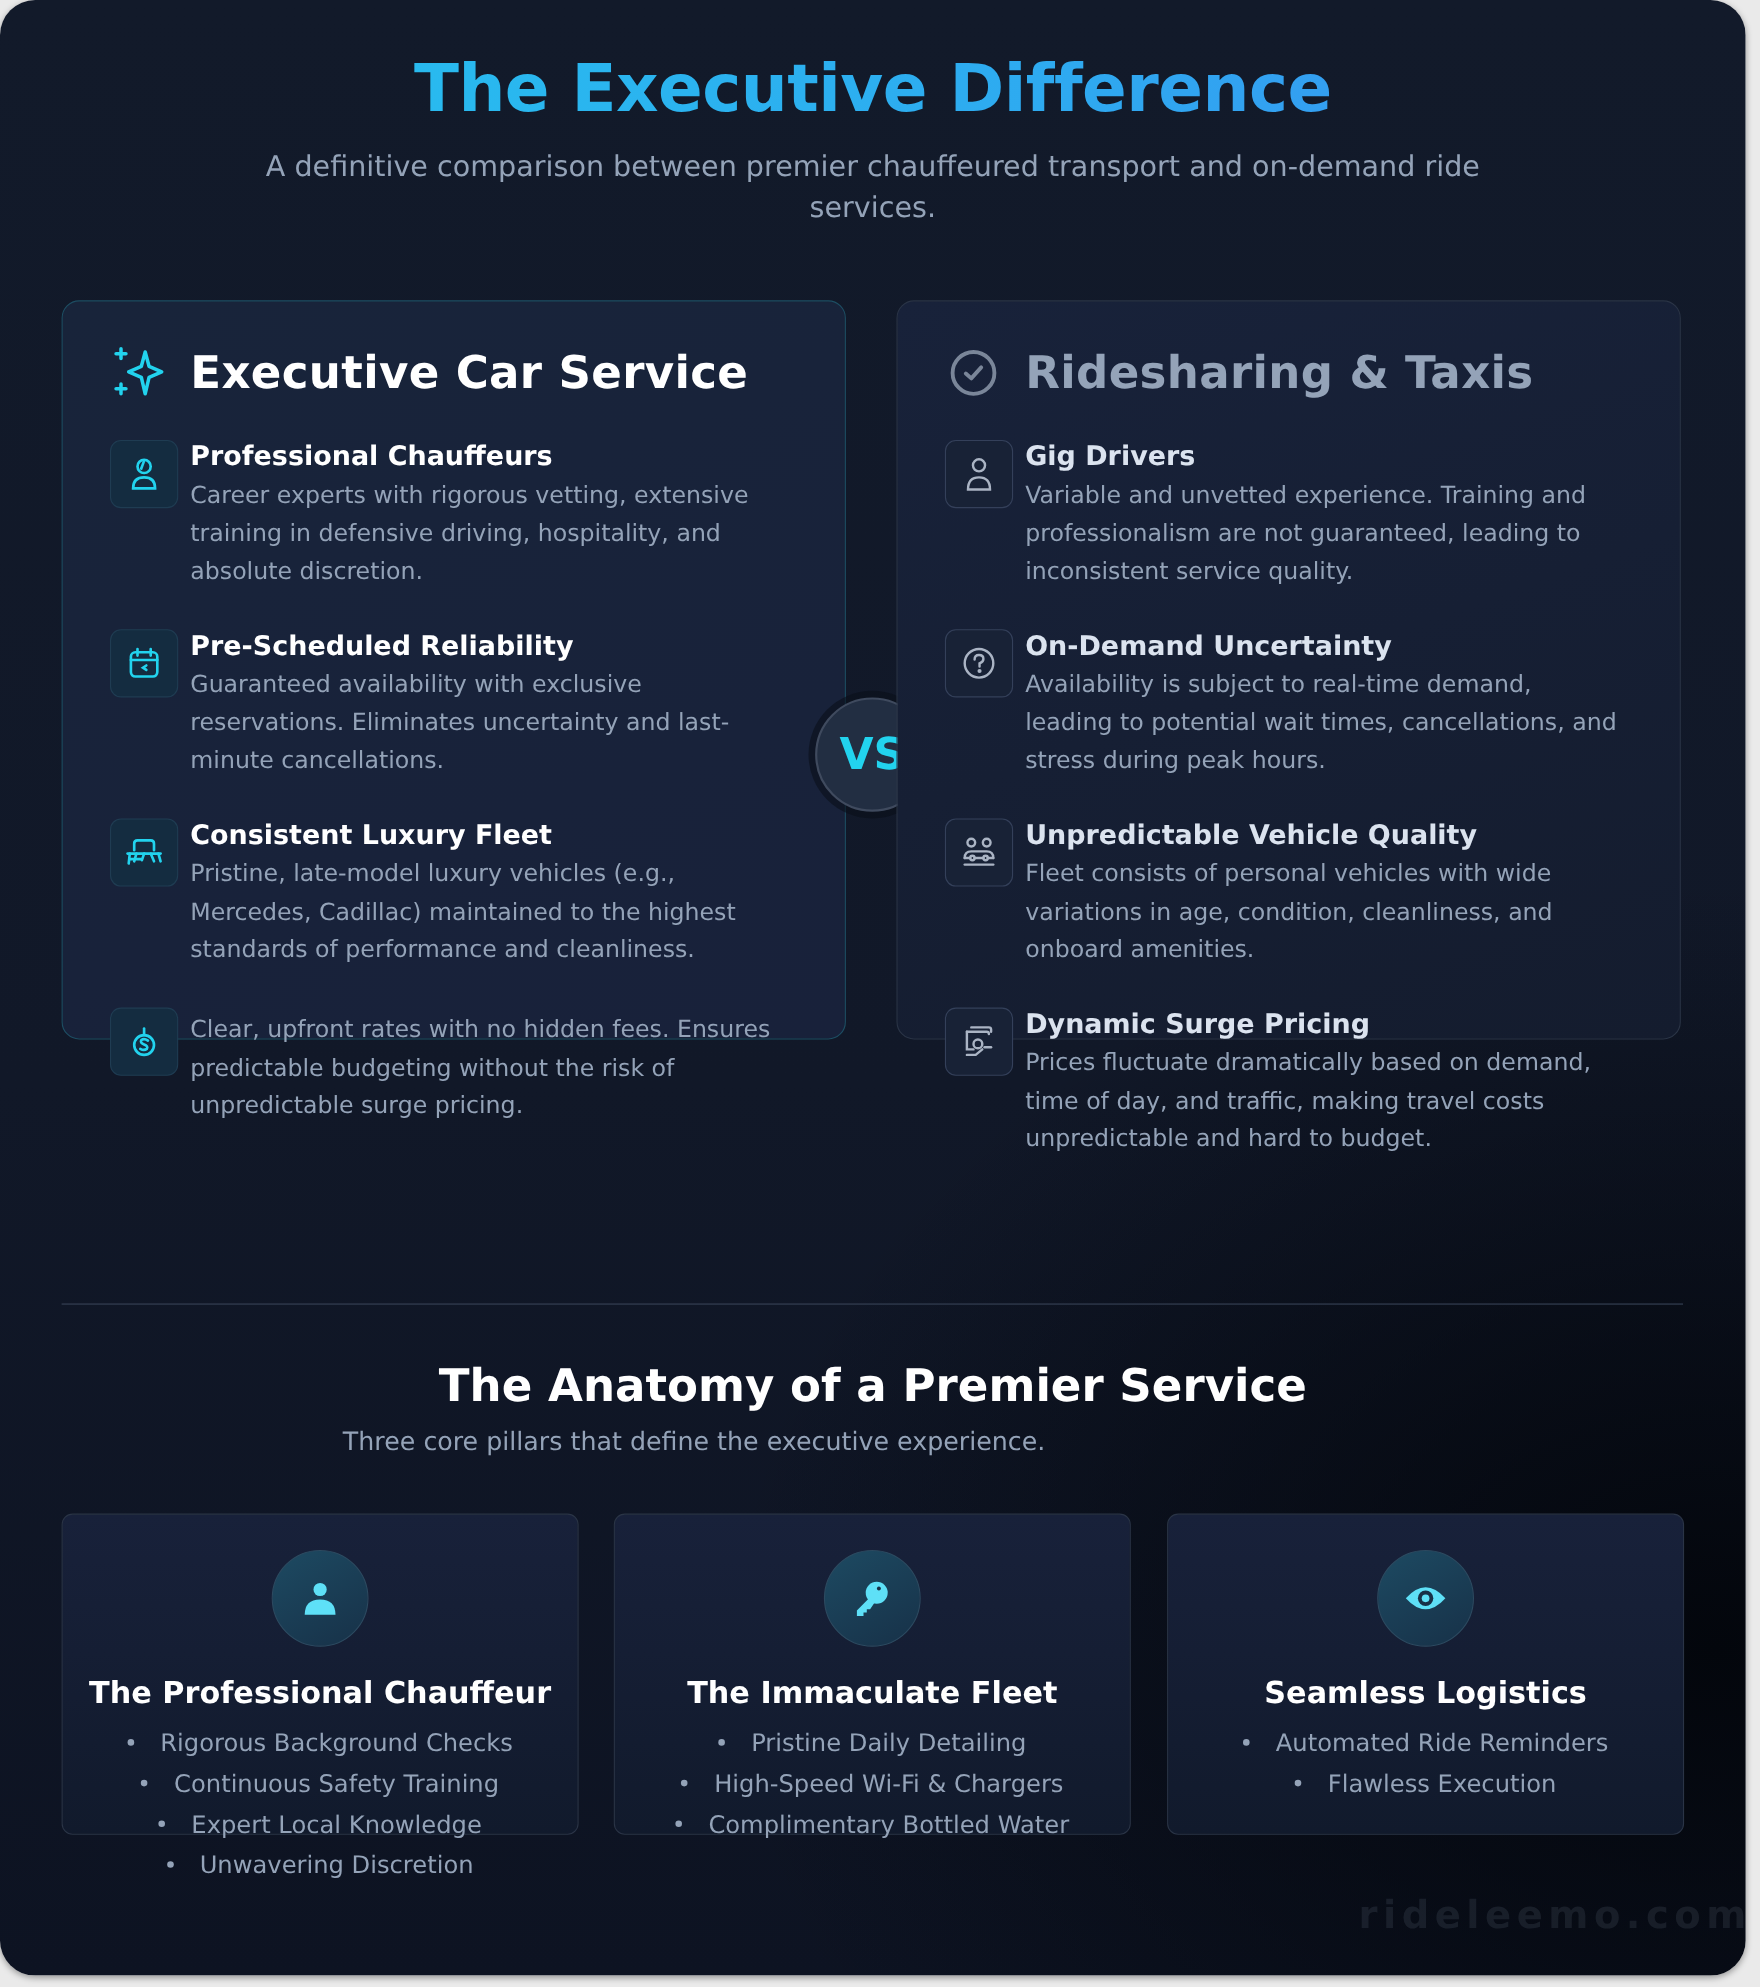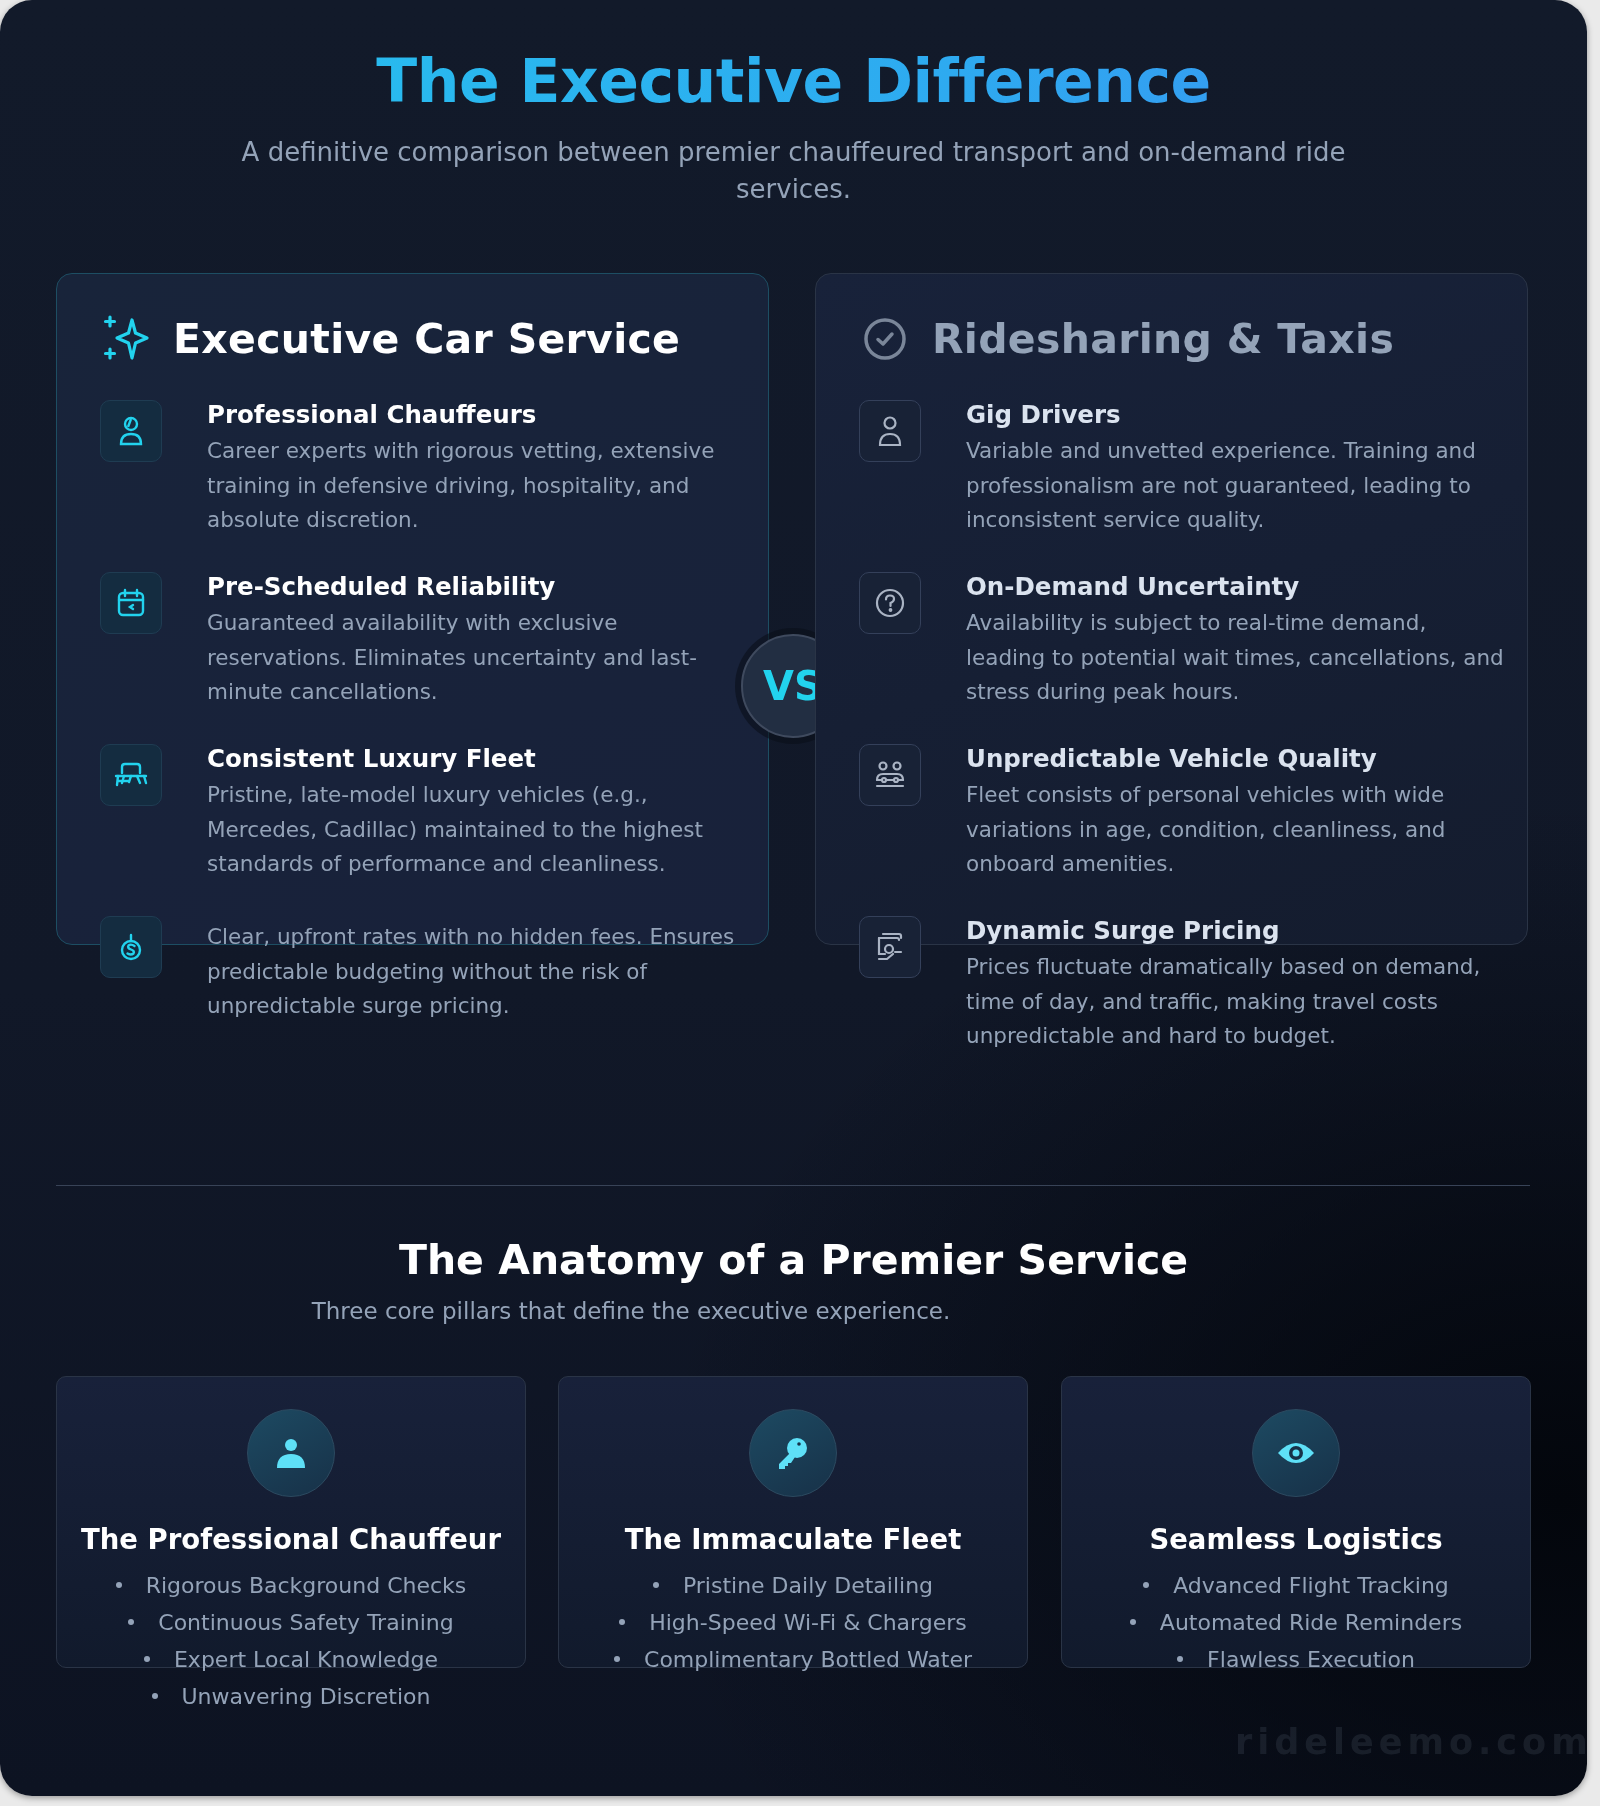--- a/index.html
+++ b/index.html
@@ -15,21 +15,21 @@
   .card.right{left:815px;border:1.5px solid #2a3446;background:linear-gradient(160deg,#18223a 0%,#141c2e 100%);}
   .card-head{position:absolute;left:44px;top:40px;display:flex;align-items:center;}
   .card-head .hicon{width:50px;height:50px;margin-right:22px;display:flex;align-items:center;justify-content:center;}
   .card-head .htitle{font-weight:bold;font-size:41px;letter-spacing:0.3px;}
   .card.left .htitle{color:#ffffff;}
   .card.right .htitle{color:#94a3b8;}
   .feat{position:absolute;left:43px;display:flex;}
   .feat .ibox{width:62px;height:62px;border-radius:10px;box-sizing:border-box;display:flex;align-items:center;justify-content:center;flex-shrink:0;}
   .card.left .ibox{background:#142c40;border:1px solid #1f3c52;}
   .card.right .ibox{background:#182236;border:1.5px solid #34405a;}
-  .feat .txt{margin-left:45px;width:540px;}
+  .feat .txt{margin-left:11px;width:540px;}
   .feat .ft{font-weight:bold;font-size:24.5px;line-height:30px;margin-top:0px;}
   .card.left .ft{color:#ffffff;}
   .card.right .ft{color:#dbe3ef;}
   .feat .fd{color:#94a3b8;font-size:21.5px;line-height:34.5px;margin-top:4px;}
   .vs{position:absolute;left:741px;top:634px;width:104px;height:104px;border-radius:50%;background:#222e42;border:2px solid #3f4a5e;box-sizing:border-box;display:flex;align-items:center;justify-content:center;color:#22d3ee;font-weight:bold;font-size:40px;box-shadow:0 0 0 6px rgba(10,15,25,.6);}
   .divider{position:absolute;left:56px;width:1474px;top:1185px;height:1px;background:#384357;}
   .sec-title{position:absolute;left:0;width:1587px;top:1236px;text-align:center;color:#ffffff;font-weight:bold;font-size:41px;}
   .sec-sub{position:absolute;left:0;width:1262px;top:1298px;text-align:center;color:#94a3b8;font-size:23px;}
   .pillar{position:absolute;top:1376px;width:470px;height:292px;border-radius:10px;border:1.5px solid #2a3446;box-sizing:border-box;background:linear-gradient(180deg,#18213a 0%,#111a2c 100%);}
   .pillar .circ{position:absolute;left:50%;top:32px;margin-left:-44px;width:88px;height:88px;border-radius:50%;background:linear-gradient(150deg,#1d4a62 0%,#173148 100%);border:1.5px solid #2c4a60;box-sizing:border-box;display:flex;align-items:center;justify-content:center;}
@@ -232,20 +232,19 @@
   <div class="pillar" style="left:1061px">
     <div class="circ">
       <svg width="40" height="28" viewBox="0 0 40 28">
           <path d="M2 14 Q20 -6 38 14 Q20 34 2 14 Z" fill="#5ee0f7"></path>
           <circle cx="20" cy="14" r="7" fill="#173148"></circle>
           <circle cx="20" cy="14" r="3.5" fill="#5ee0f7"></circle>
         </svg>
     </div>
     <div class="pt">Seamless Logistics</div>
     <ul>
-      <li><span class="dot"></span><span>Advanced Flight Tracking</span></li>
       <li><span class="dot"></span><span>Automated Ride Reminders</span></li>
       <li><span class="dot"></span><span>Flawless Execution</span></li>
     </ul>
   </div>
 
   <div class="watermark">rideleemo.com</div>
 </div>
 
 </body></html>

